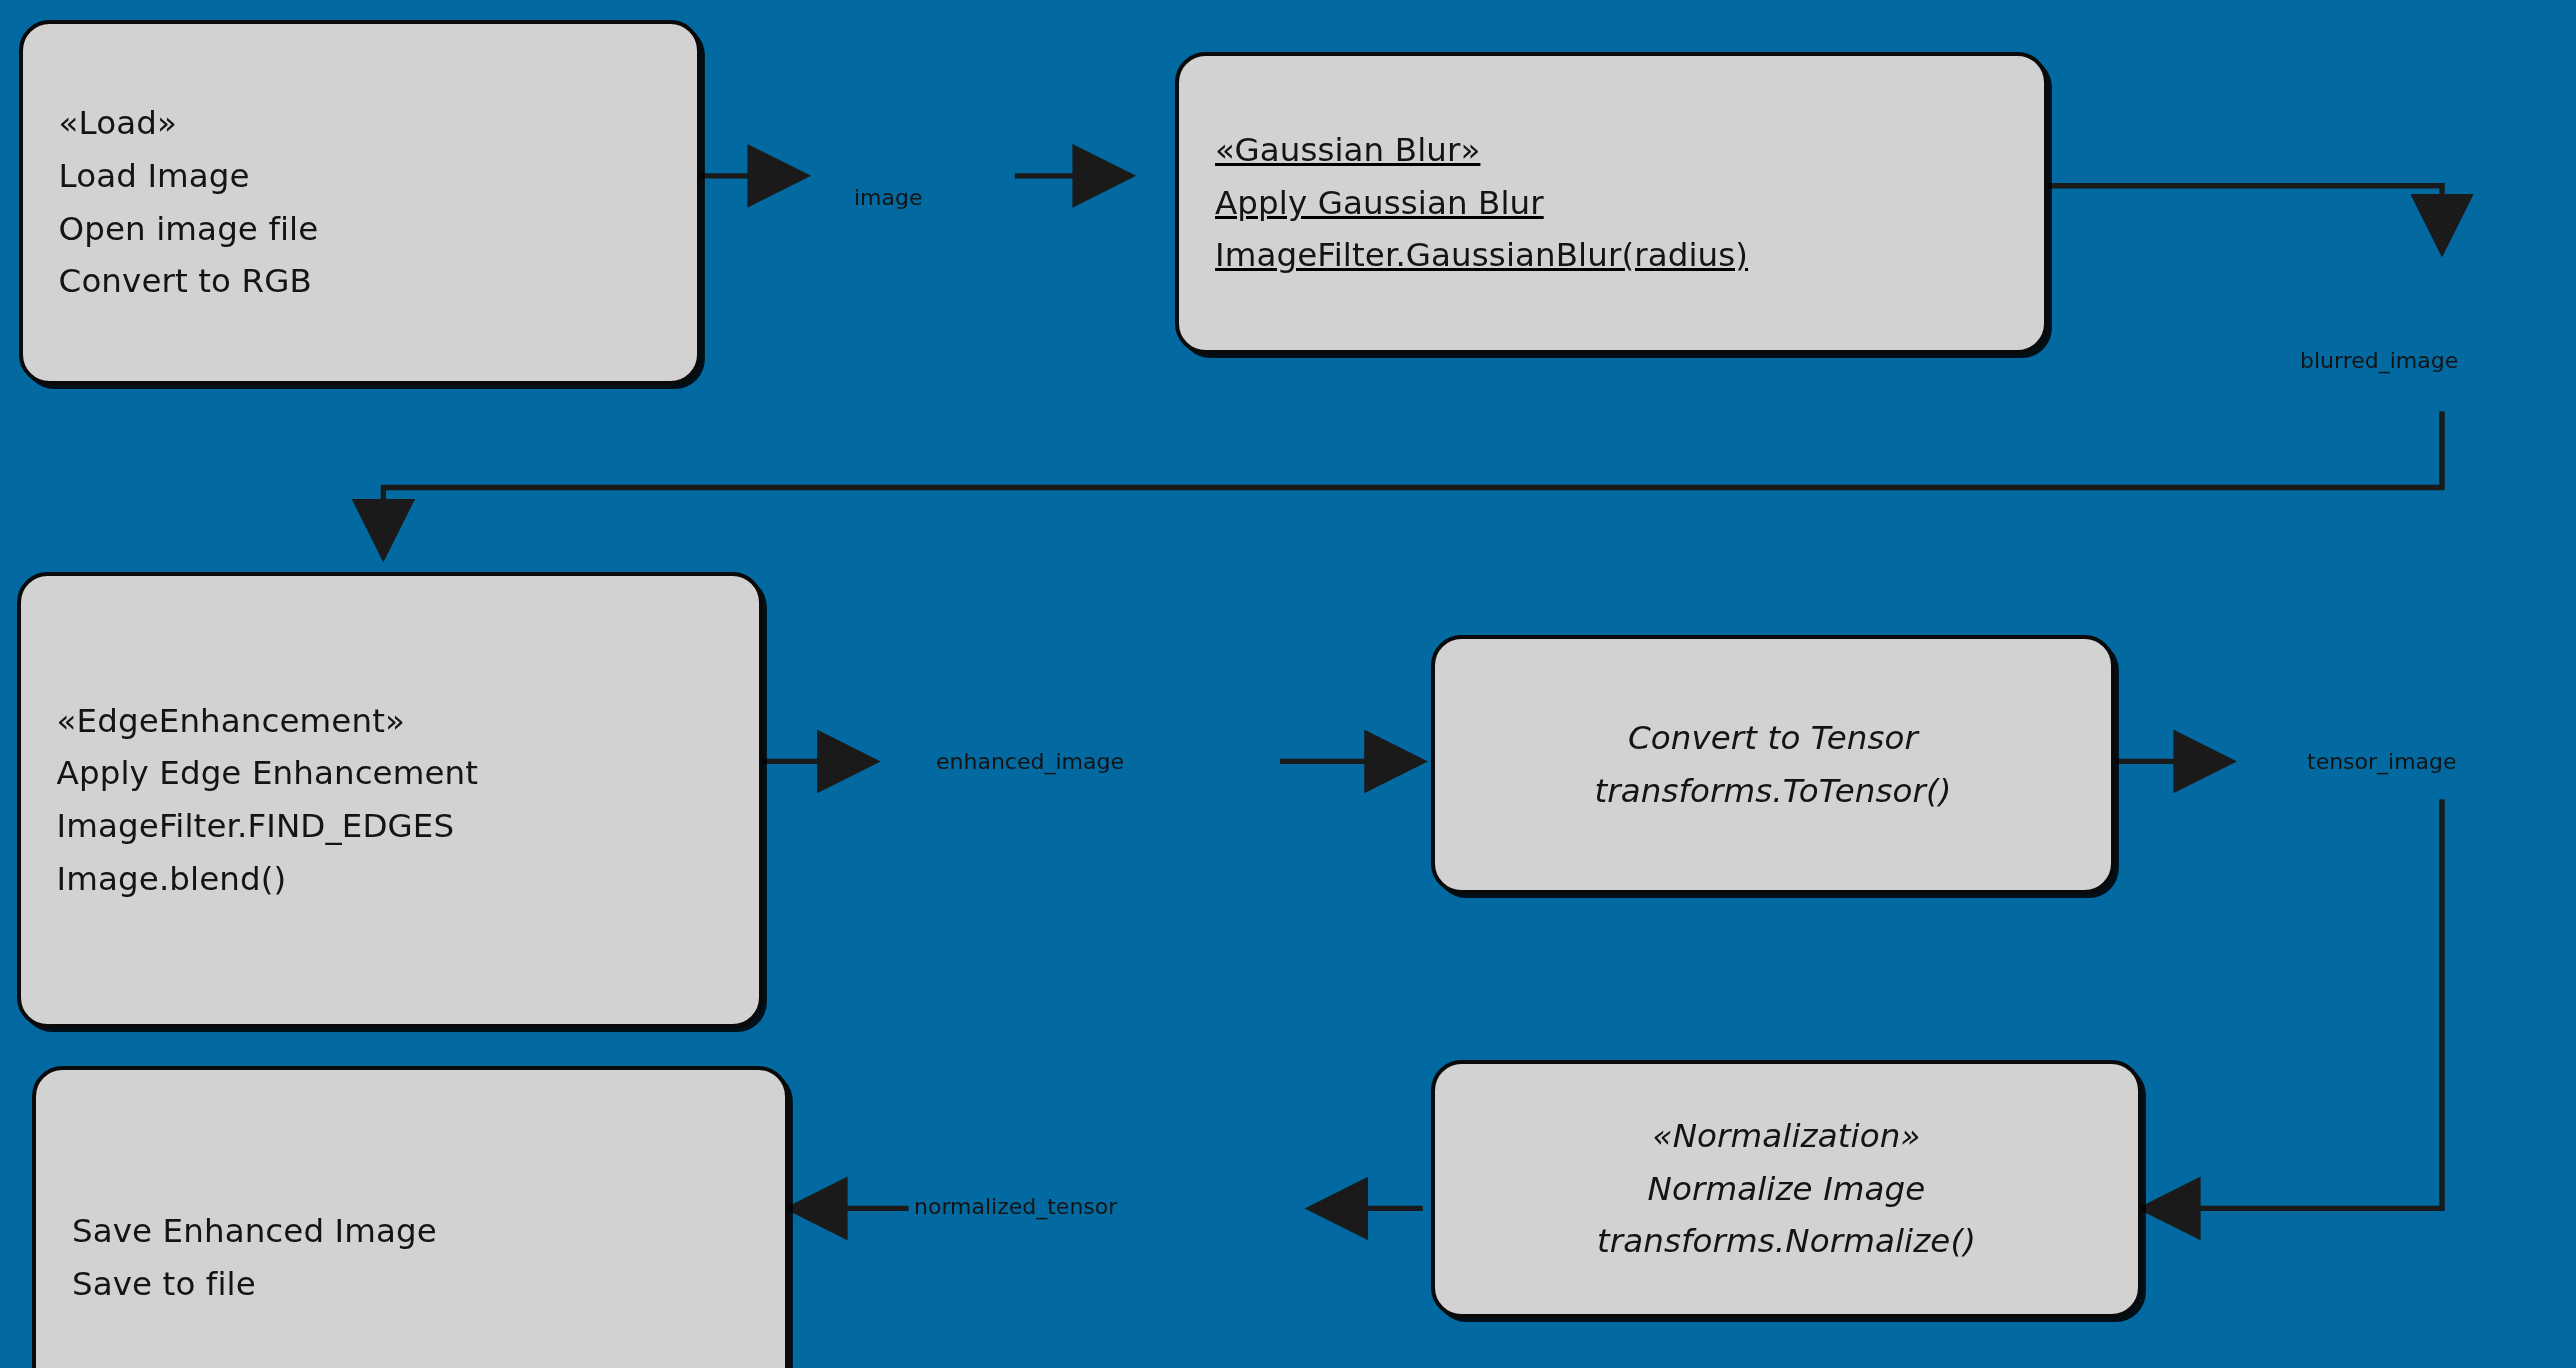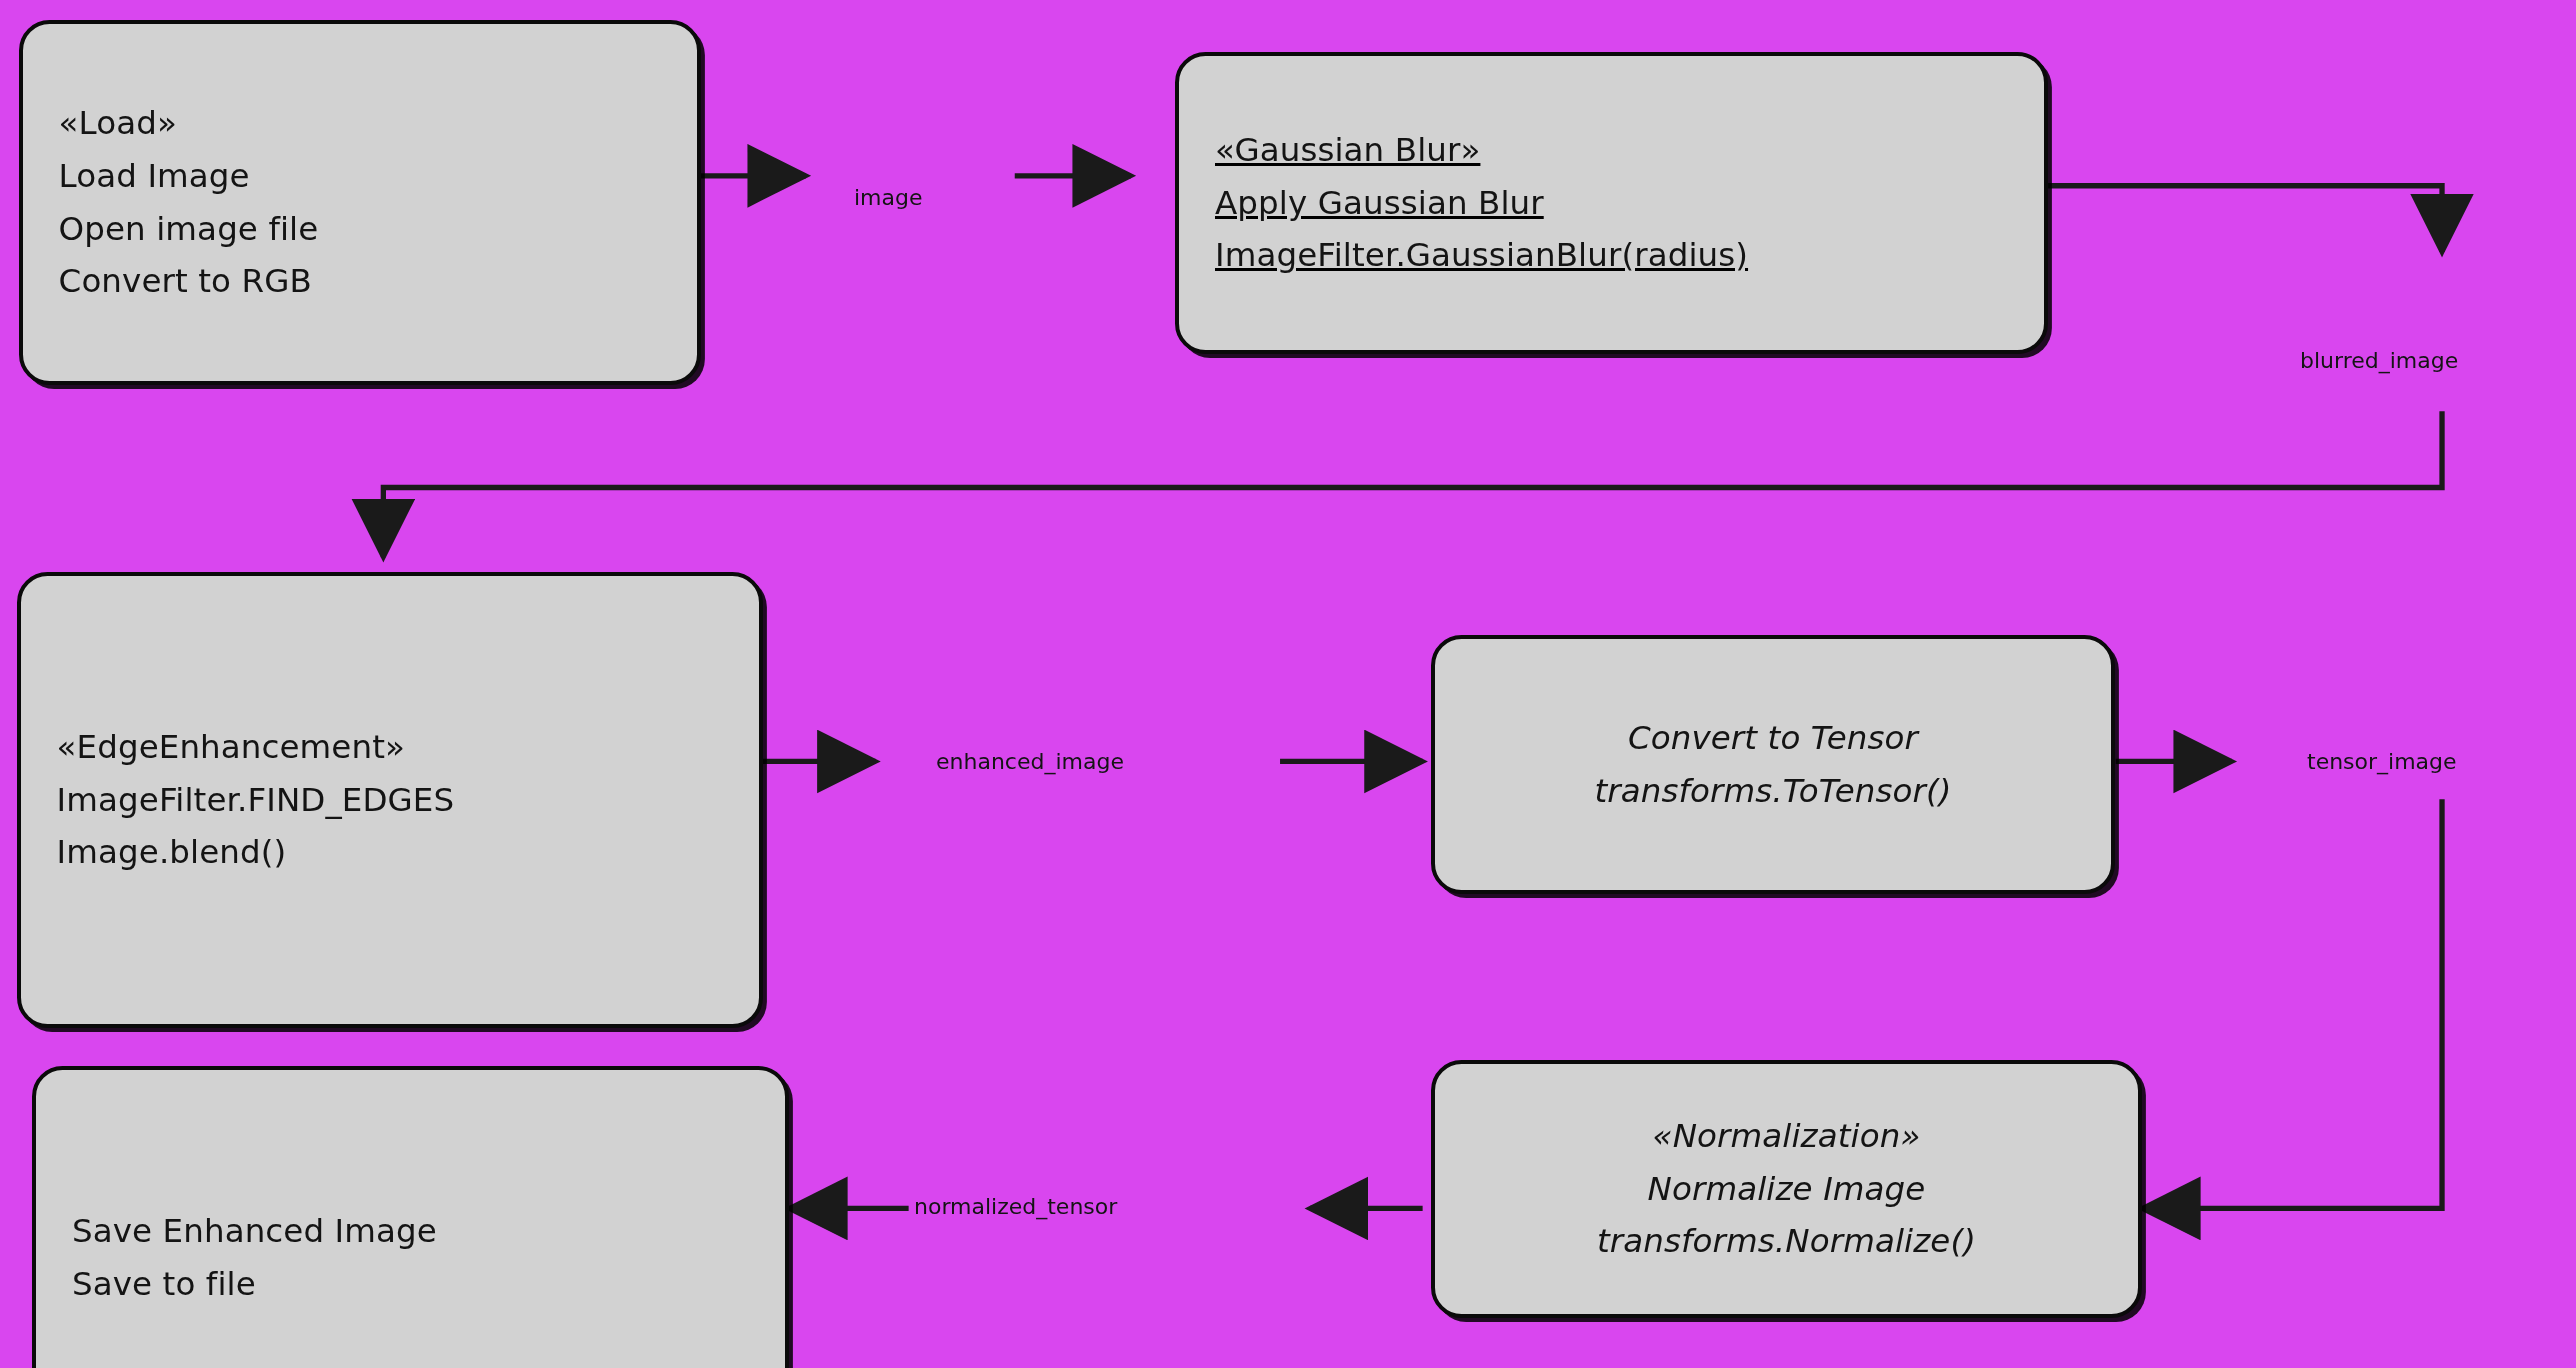--- a/index.html
+++ b/index.html
@@ -7,21 +7,21 @@
     padding: 0;
     background: #ffffff;
   }
   body {
     font-family: "DejaVu Sans", sans-serif;
   }
   #canvas {
     position: relative;
     width: 2576px;
     height: 1369px;
-    background: #d946ef;
+    background: #0369a1;
     overflow: hidden;
   }
   #edge-layer {
     position: absolute;
     left: 0;
     top: 0;
     width: 2576px;
     height: 1369px;
     pointer-events: none;
   }
@@ -137,20 +137,21 @@
     <div class="node-lines">
       <div class="nline">«Gaussian Blur»</div>
       <div class="nline">Apply Gaussian Blur</div>
       <div class="nline">ImageFilter.GaussianBlur(radius)</div>
     </div>
   </div>
 
   <div class="node align-left" style="left:16.6px; top:572px; width:746px; height:456px;">
     <div class="node-lines">
       <div class="nline">«EdgeEnhancement»</div>
+      <div class="nline">Apply Edge Enhancement</div>
       <div class="nline">ImageFilter.FIND_EDGES</div>
       <div class="nline">Image.blend()</div>
     </div>
   </div>
 
   <div class="node align-center" style="left:1431px; top:635px; width:684px; height:259px;">
     <div class="node-lines">
       <div class="nline">Convert to Tensor</div>
       <div class="nline">transforms.ToTensor()</div>
     </div>

